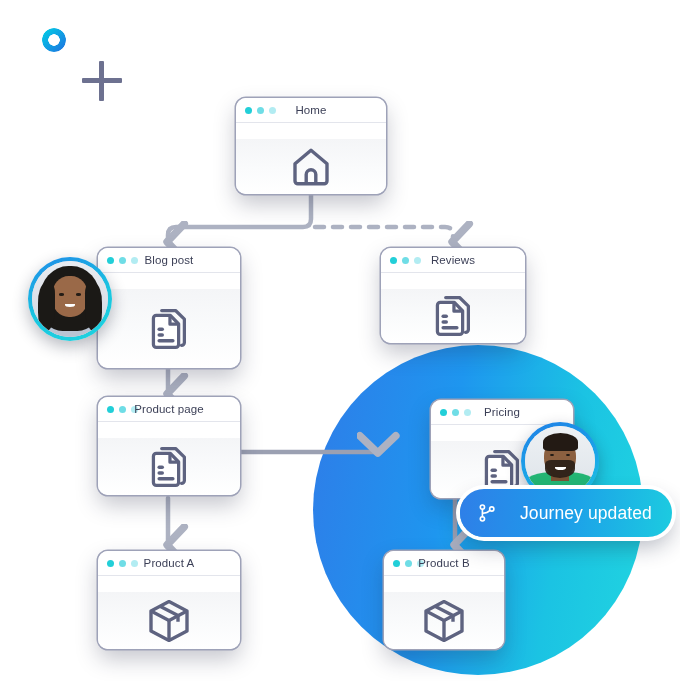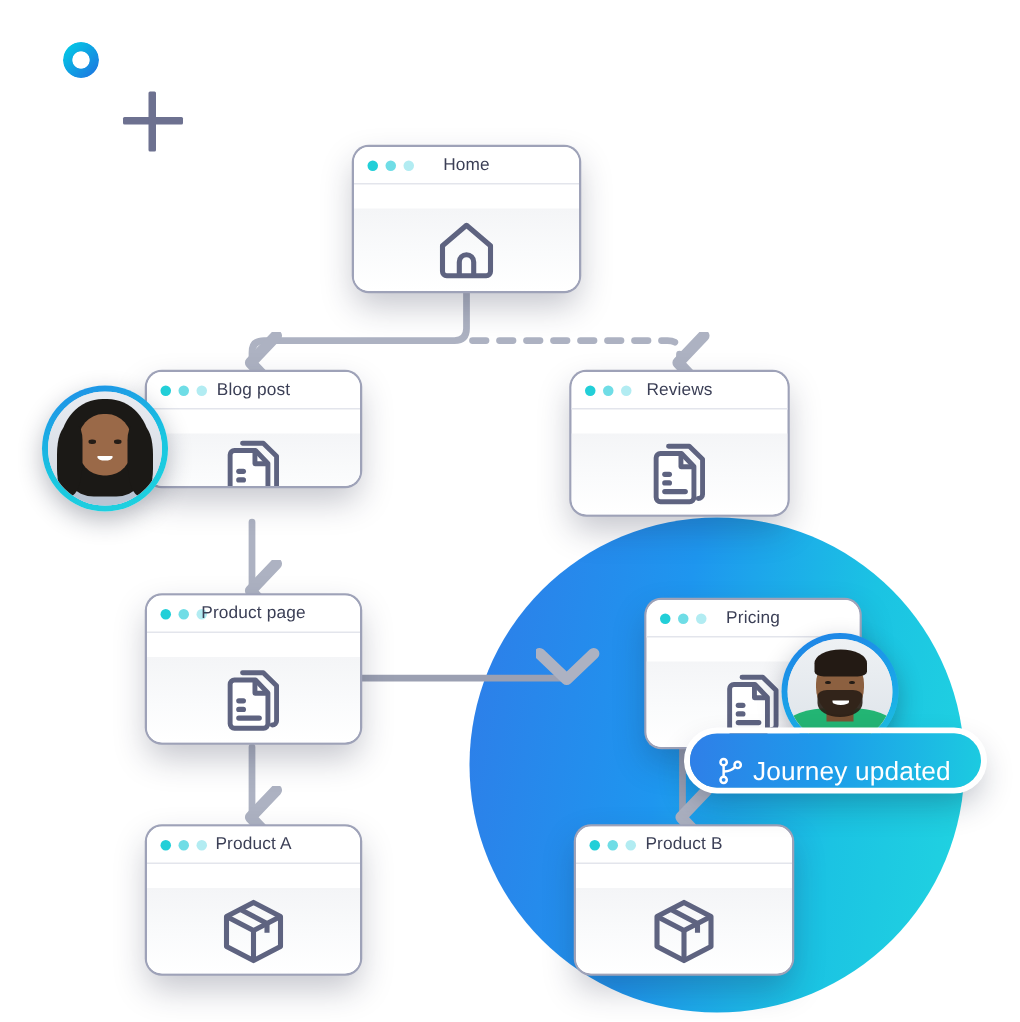--- a/index.html
+++ b/index.html
@@ -99,26 +99,26 @@
     flex: 1 1 auto;
     background: linear-gradient(180deg, #f4f5f7 0%, #fafbfc 55%, #ffffff 100%);
     display: flex;
     align-items: center;
     justify-content: center;
   }
   .node-body svg { display: block; }
 
   
   #node-home        { left: 236px; top: 98px;  width: 150px; height: 96px; }
-  #node-blog        { left: 98px;  top: 248px; width: 142px; height: 76px; text-decoration: underline; }
+  #node-blog        { left: 98px;  top: 248px; width: 142px; height: 120px; text-decoration: underline; }
   #node-reviews     { left: 381px; top: 248px; width: 144px; height: 95px; }
   #node-productpage { left: 98px;  top: 397px; width: 142px; height: 98px; }
   #node-pricing     { left: 384px; top: 400px; width: 142px; height: 98px; margin-left: 47px; }
   #node-producta    { left: 98px;  top: 551px; width: 142px; height: 98px; }
-  #node-productb    { left: 384px; top: 551px; width: 144px; height: 98px; }
+  #node-productb    { left: 384px; top: 551px; width: 120px; height: 98px; }
 
   
   .avatar {
     position: absolute;
     border-radius: 50%;
     padding: 4px;
     box-shadow: 0 6px 16px rgba(20,25,50,0.30);
   }
   .avatar .ring-inner {
     width: 100%; height: 100%;
@@ -174,24 +174,24 @@
                 background: #2a1f17; border-radius: 22% 22% 52% 52%; opacity: .92; }
   #pm .p-eye  { width: 5.5%; height: 3.5%; background: #241c16; border-radius: 50%; top: 40%; }
   #pm .p-eye.l{ left: 36%; } #pm .p-eye.r{ right: 36%; }
   #pm .p-mouth{ left: 43%; top: 58%; width: 15%; height: 5.5%;
                 background: #fff; border-radius: 0 0 60% 60%; }
 
   
   #journey-badge {
     position: absolute;
     left: 460px; top: 489px;
-    height: 36px;
+    height: 48px;
     display: flex;
-    align-items: flex-end;
-    gap: 4px;
+    align-items: center;
+    gap: 22px;
     padding: 0 20px 0 16px;
     border-radius: 24px;
     background: linear-gradient(95deg, #2f7fe8 0%, #1d9aea 45%, #1ccbe0 100%);
     box-shadow: 0 0 0 4px #ffffff, 0 10px 22px rgba(20,30,60,0.30);
     color: #ffffff;
     white-space: nowrap;
   }
   #journey-badge .badge-label {
     font-size: 17.5px;
     letter-spacing: .1px;

